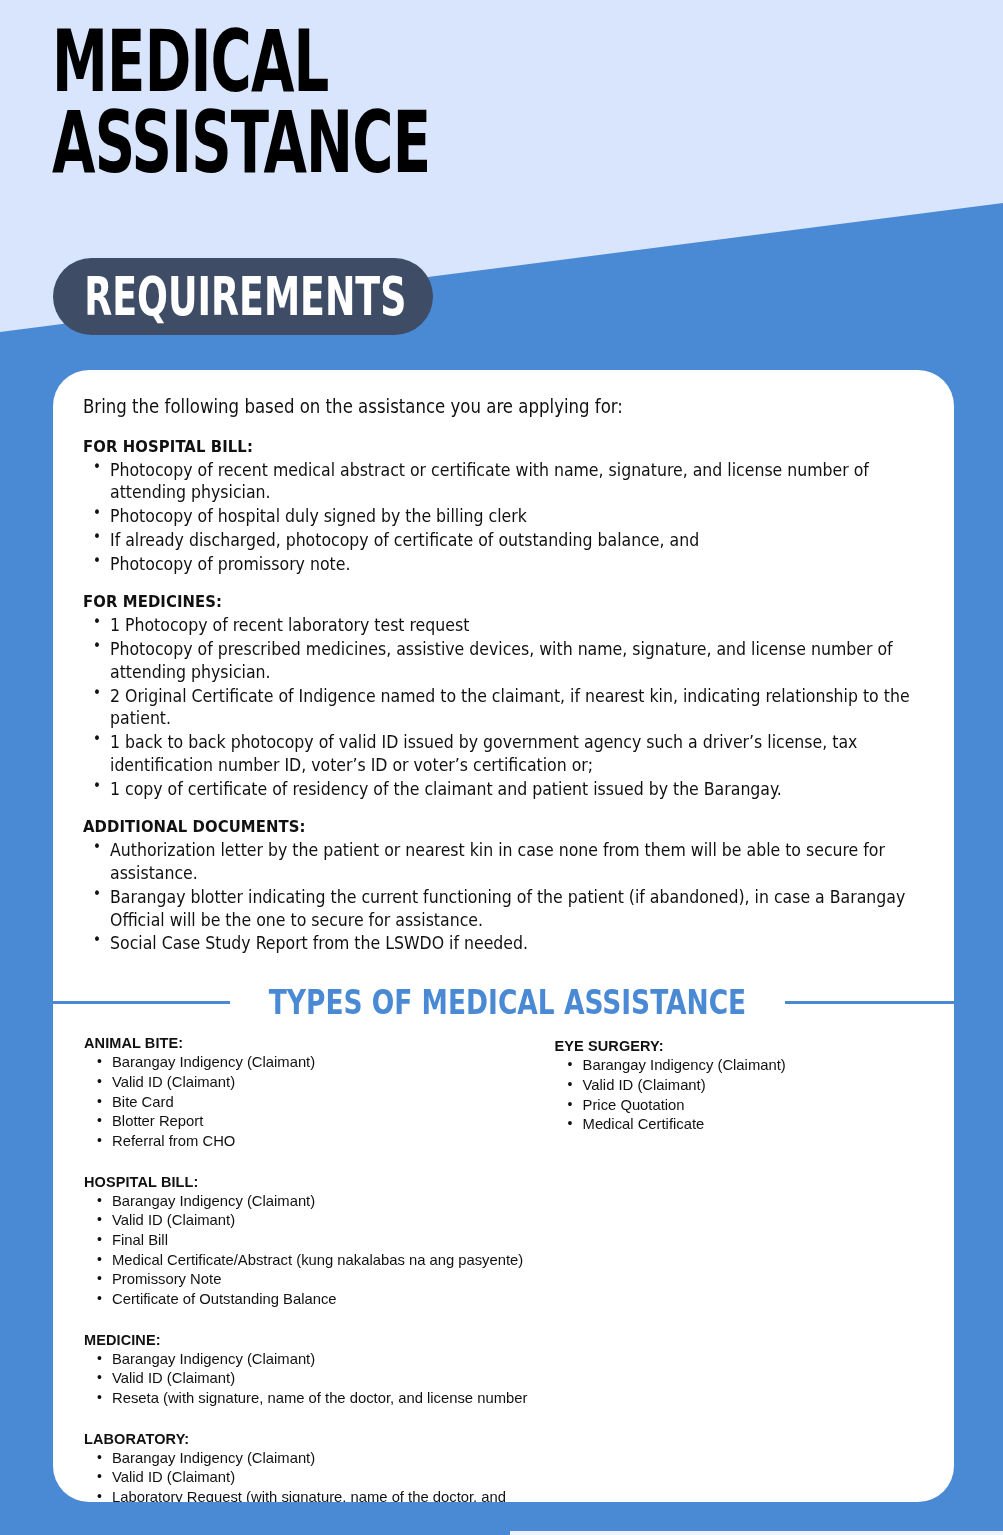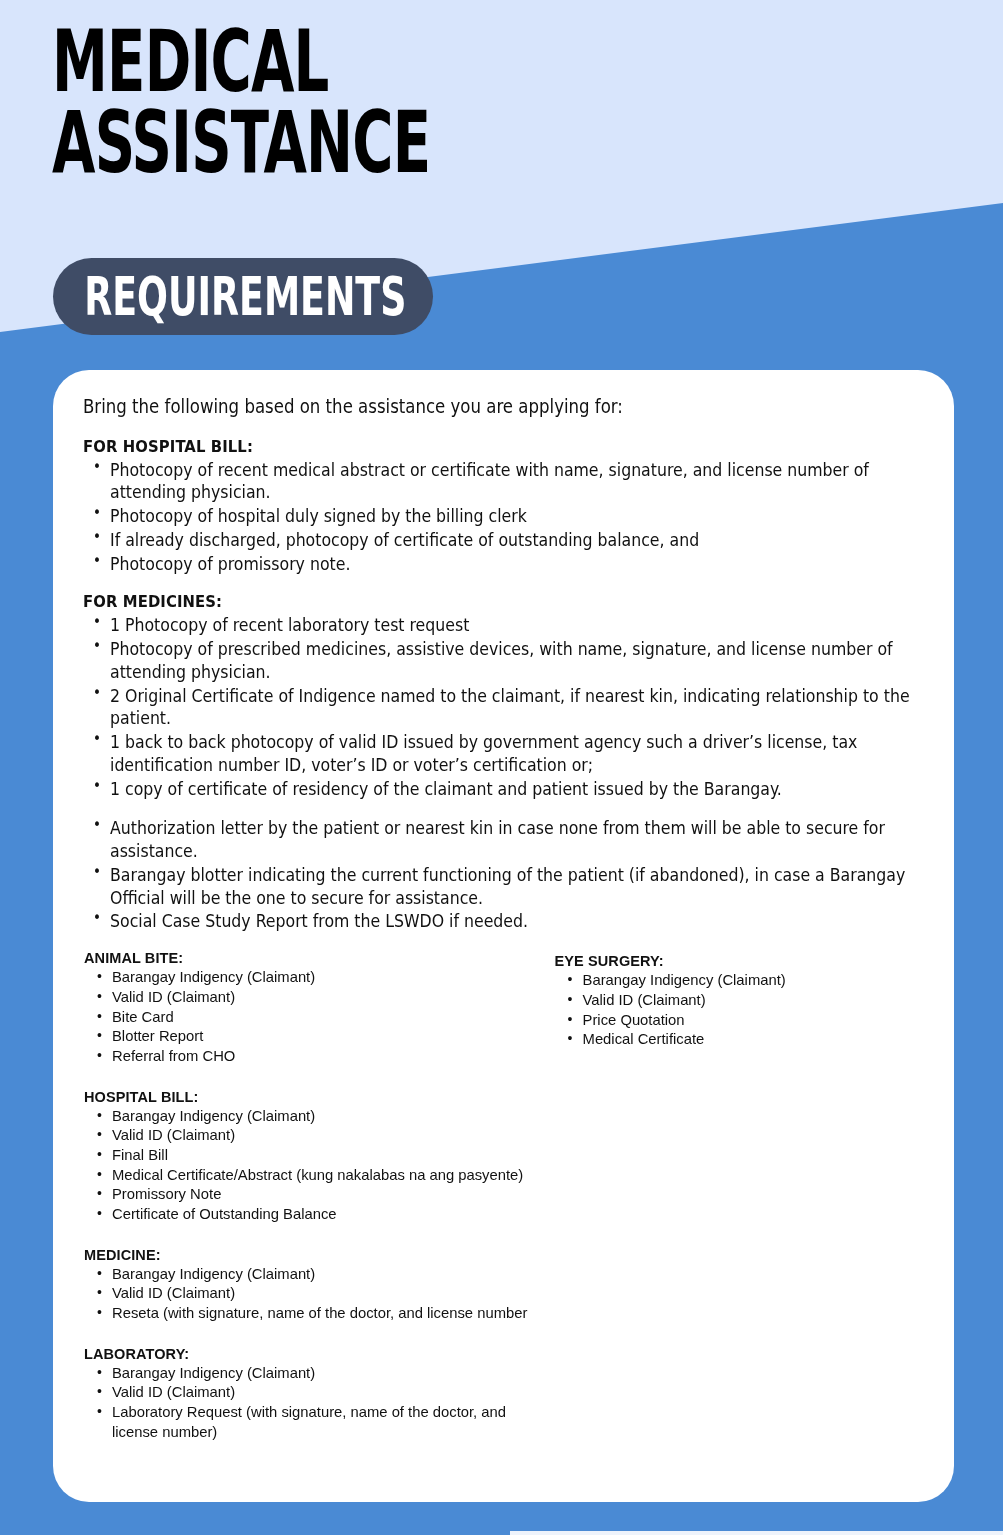--- a/index.html
+++ b/index.html
@@ -226,28 +226,34 @@
         <ul class="req-list">
           <li>1 Photocopy of recent laboratory test request</li>
           <li>Photocopy of prescribed medicines, assistive devices, with name, signature, and license number of attending physician.</li>
           <li>2 Original Certificate of Indigence named to the claimant, if nearest kin, indicating relationship to the patient.</li>
           <li>1 back to back photocopy of valid ID issued by government agency such a driver’s license, tax identification number ID, voter’s ID or voter’s certification or;</li>
           <li>1 copy of certificate of residency of the claimant and patient issued by the Barangay.</li>
         </ul>
       </div>
 
       <div class="req-group">
+        <div class="req-heading">ADDITIONAL DOCUMENTS:</div>
         <ul class="req-list">
           <li>Authorization letter by the patient or nearest kin in case none from them will be able to secure for assistance.</li>
           <li>Barangay blotter indicating the current functioning of the patient (if abandoned), in case a Barangay Official will be the one to secure for assistance.</li>
           <li>Social Case Study Report from the LSWDO if needed.</li>
         </ul>
       </div>
     </div>
 
+    <div class="types-divider">
+      <span class="divider-rule left"></span>
+      <span class="types-title">TYPES OF MEDICAL ASSISTANCE</span>
+      <span class="divider-rule right"></span>
+    </div>
 
     <div class="types-columns">
 
       <div class="types-col-left">
 
         <div class="type-group">
           <div class="type-heading">ANIMAL BITE:</div>
           <ul class="type-list">
             <li>Barangay Indigency (Claimant)</li>
             <li>Valid ID (Claimant)</li>

